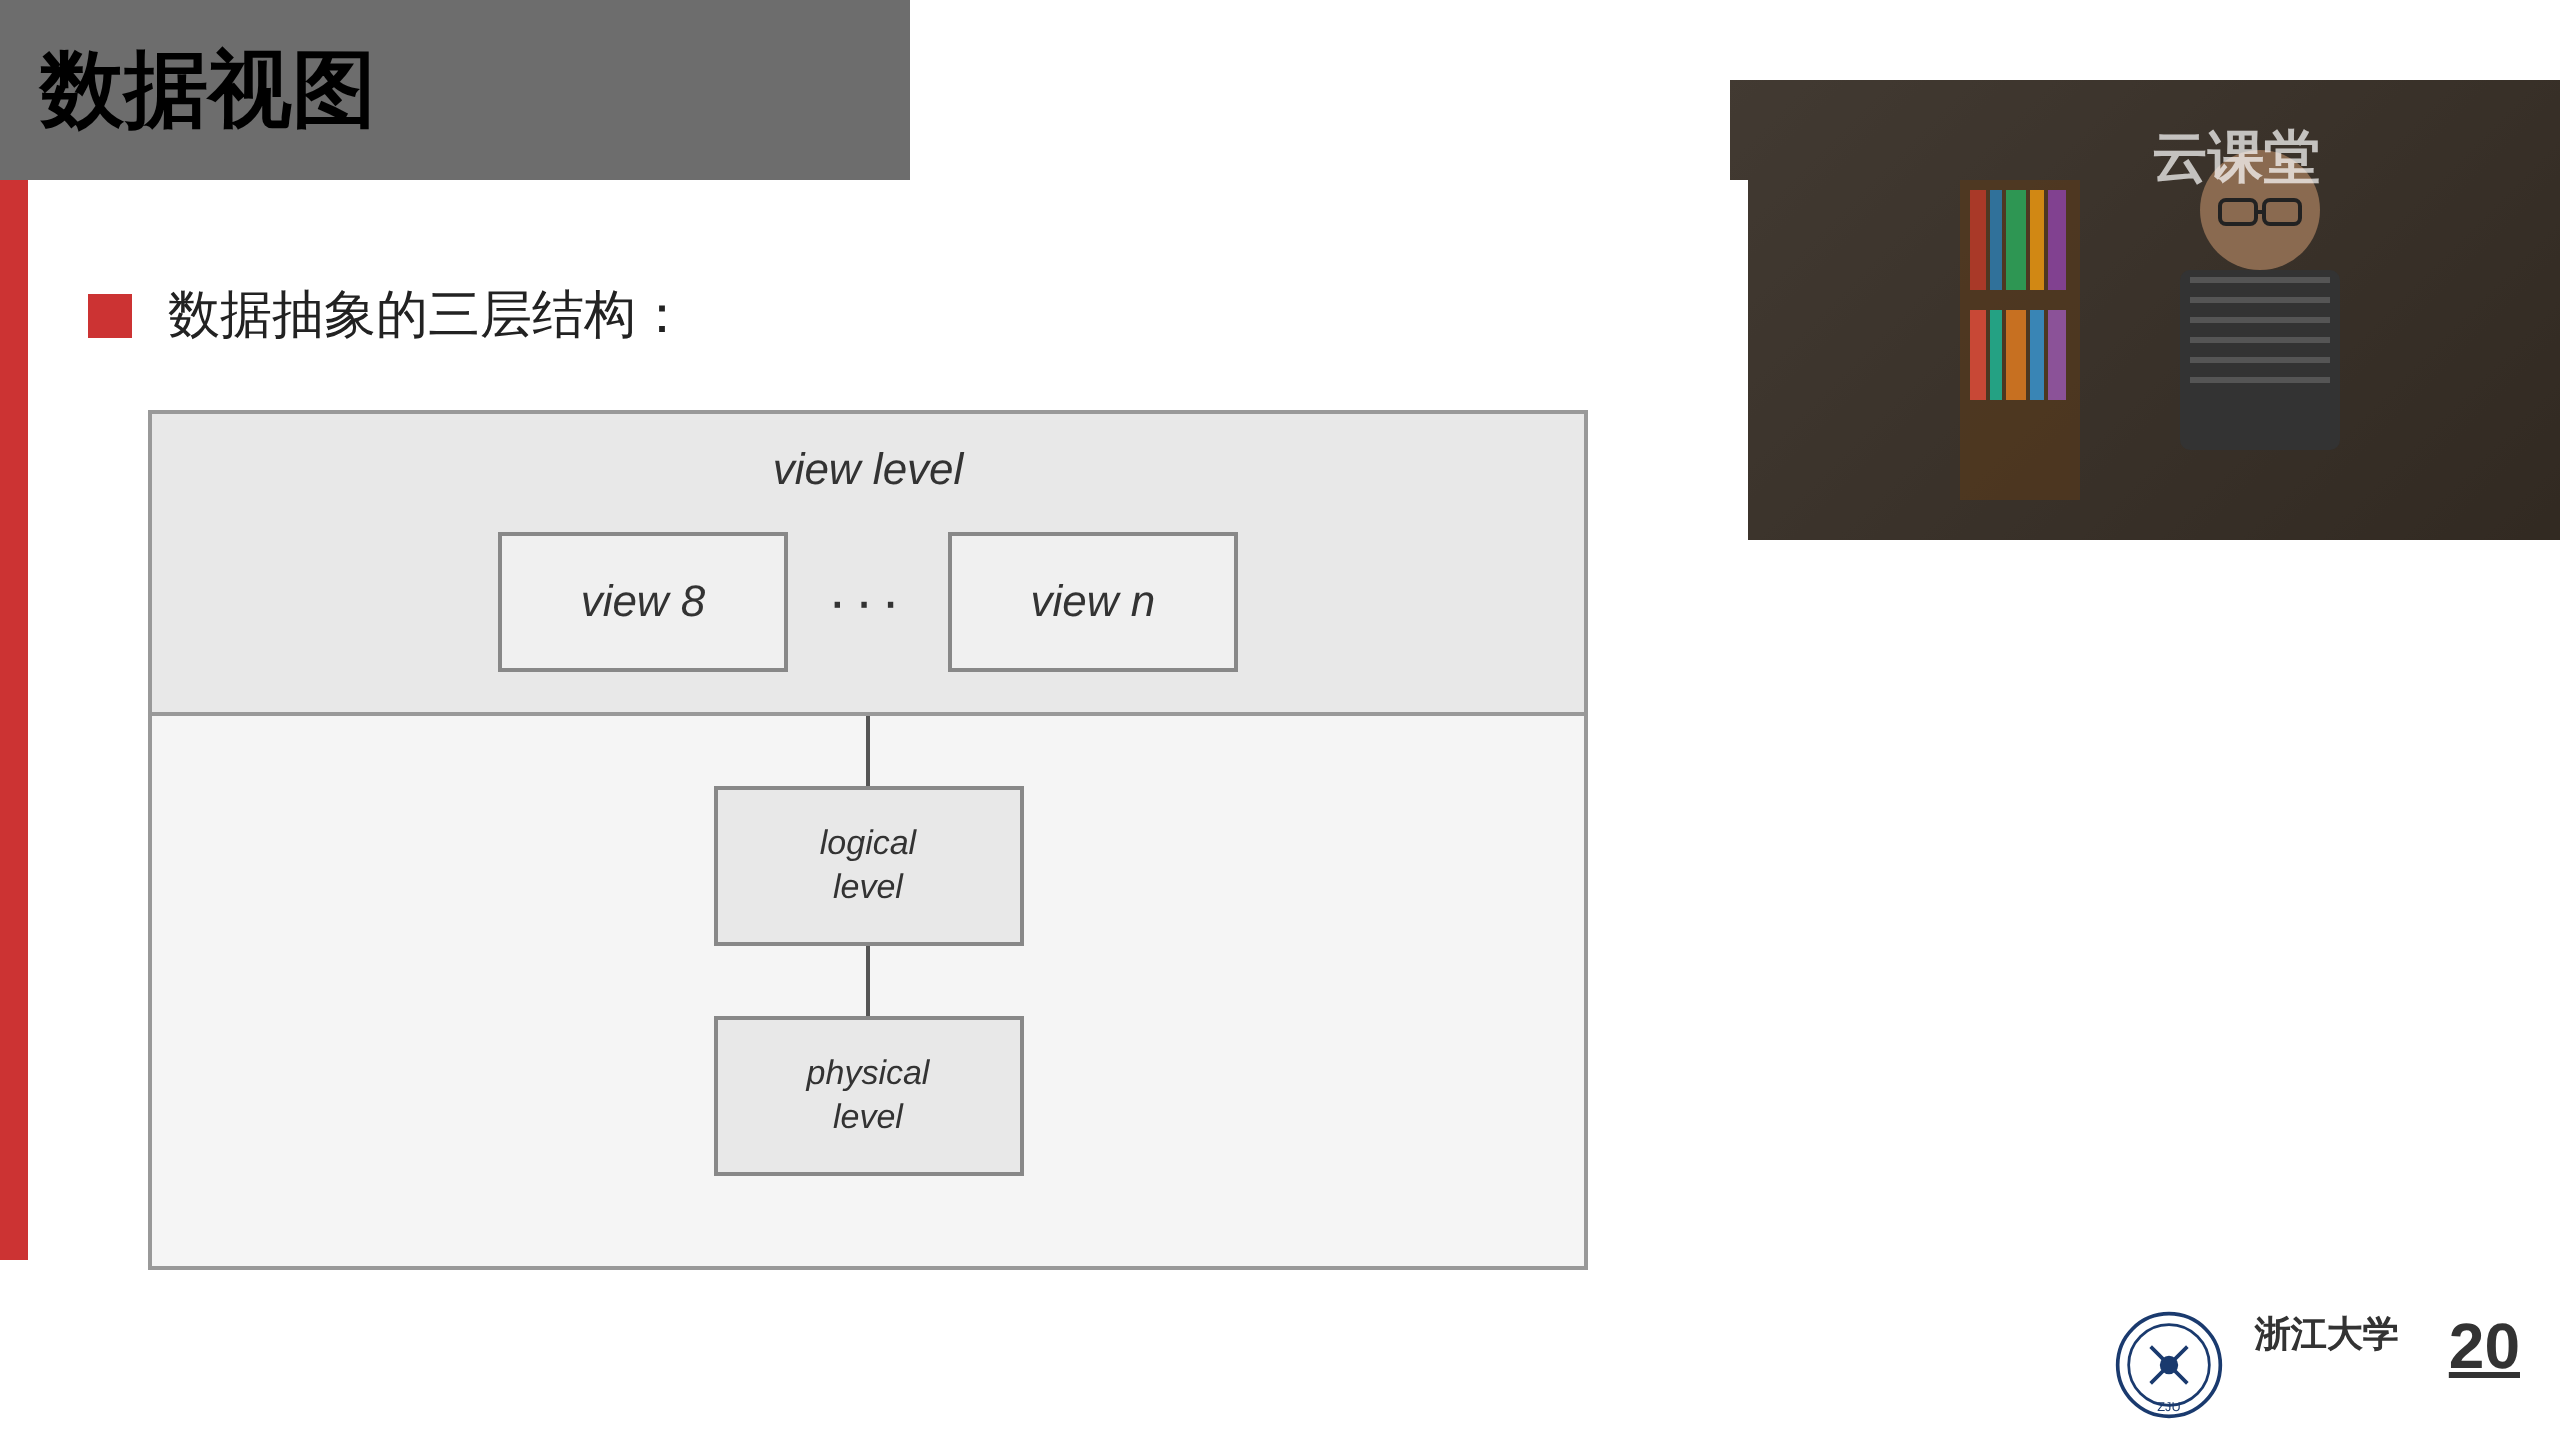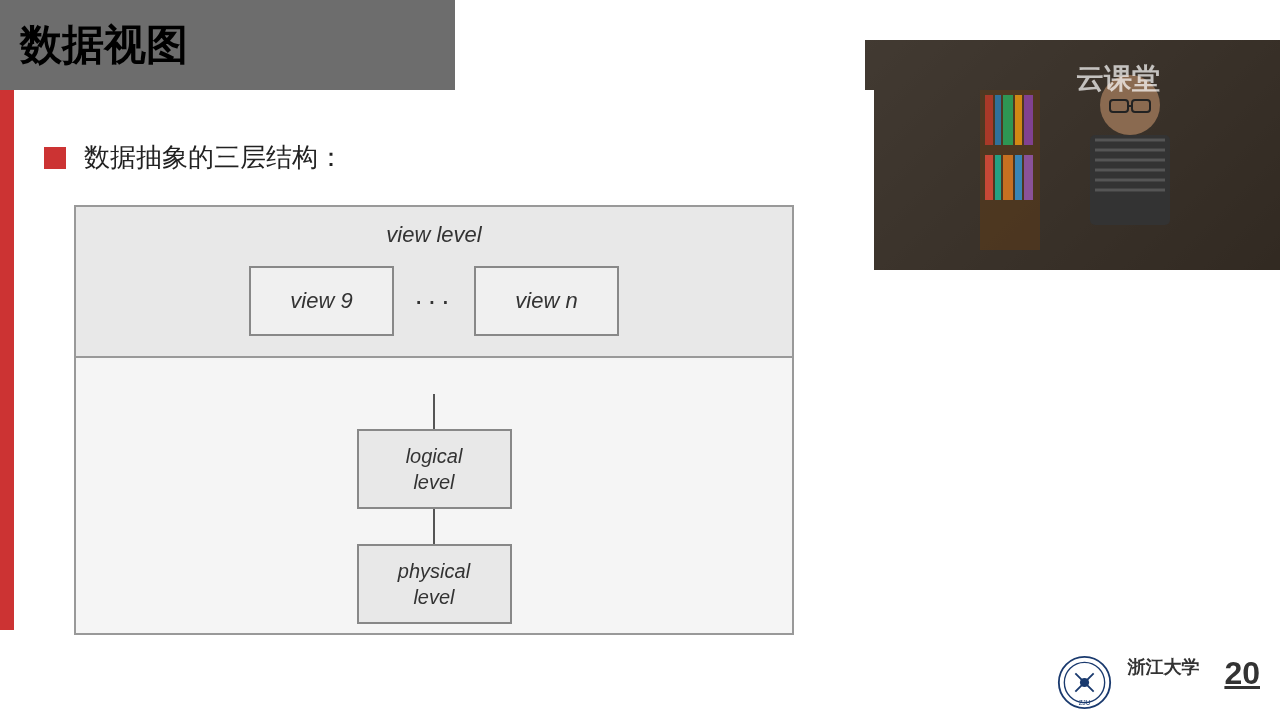--- a/index.html
+++ b/index.html
@@ -126,21 +126,20 @@
       margin-left: 30px;
       margin-top: 10px;
       width: 720px;
       height: 430px;
       border: 2px solid #999;
       background: #f5f5f5;
       position: relative;
       display: flex;
       flex-direction: column;
       align-items: center;
-      gap: 36px;
     }
 
     
     #view-level-section {
       width: 100%;
       border-bottom: 2px solid #999;
       background: #e8e8e8;
       padding: 15px 20px 20px 20px;
       display: flex;
       flex-direction: column;
@@ -193,21 +192,21 @@
     }
 
     .level-box {
       width: 155px;
       height: 80px;
       border: 2px solid #888;
       background: #e8e8e8;
       display: flex;
       align-items: center;
       justify-content: center;
-      font-size: 20px;
+      font-size: 17px;
       color: #333;
       font-style: italic;
       text-align: center;
       line-height: 1.3;
     }
 
     
     #bottom-right {
       position: absolute;
       bottom: 10px;
@@ -286,21 +285,21 @@
   <div id="subtitle-row">
     <div id="subtitle-icon"></div>
     <span id="subtitle-text">数据抽象的三层结构：</span>
   </div>
 
   <div id="diagram-container">
 
     <div id="view-level-section">
       <div id="view-level-label">view level</div>
       <div id="view-boxes-row">
-        <div class="view-box">view 9</div>
+        <div class="view-box">view 8</div>
         <div class="view-dots">···</div>
         <div class="view-box">view n</div>
       </div>
     </div>
 
     <div id="lower-section">
 
       <div class="connector-vertical" style="height: 35px; margin-top: 0;"></div>
 
       <div class="level-box">

